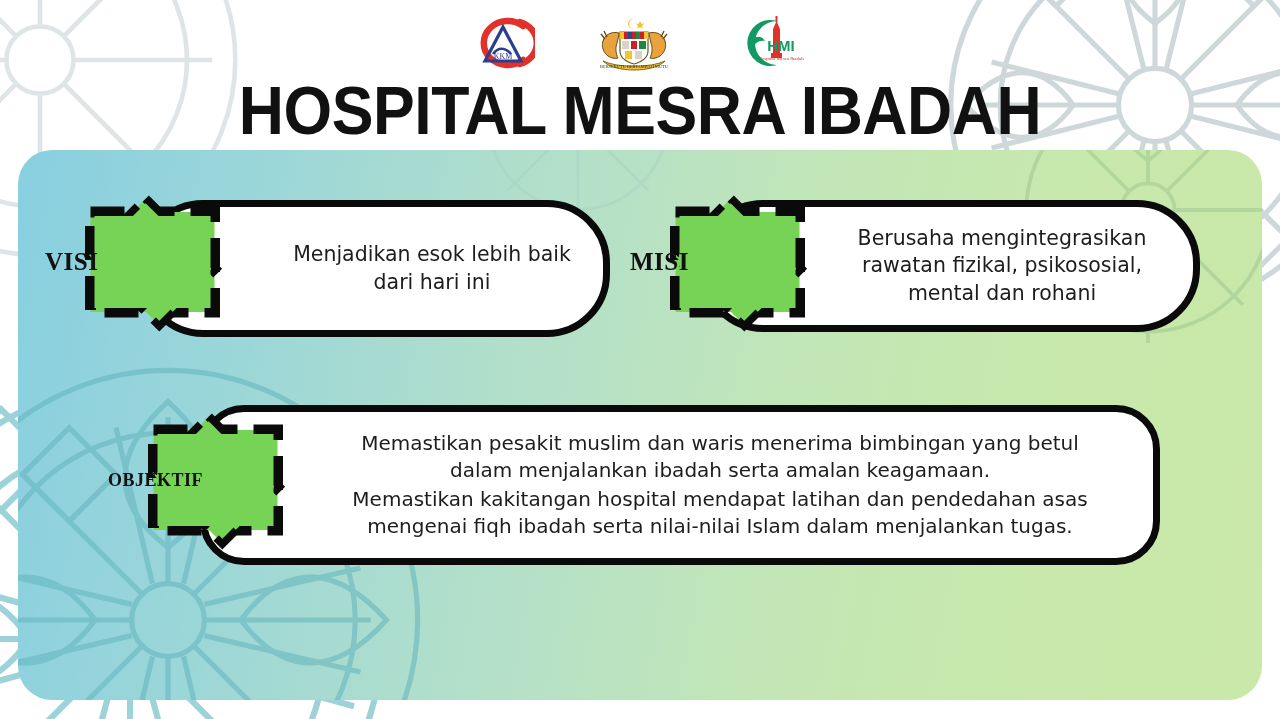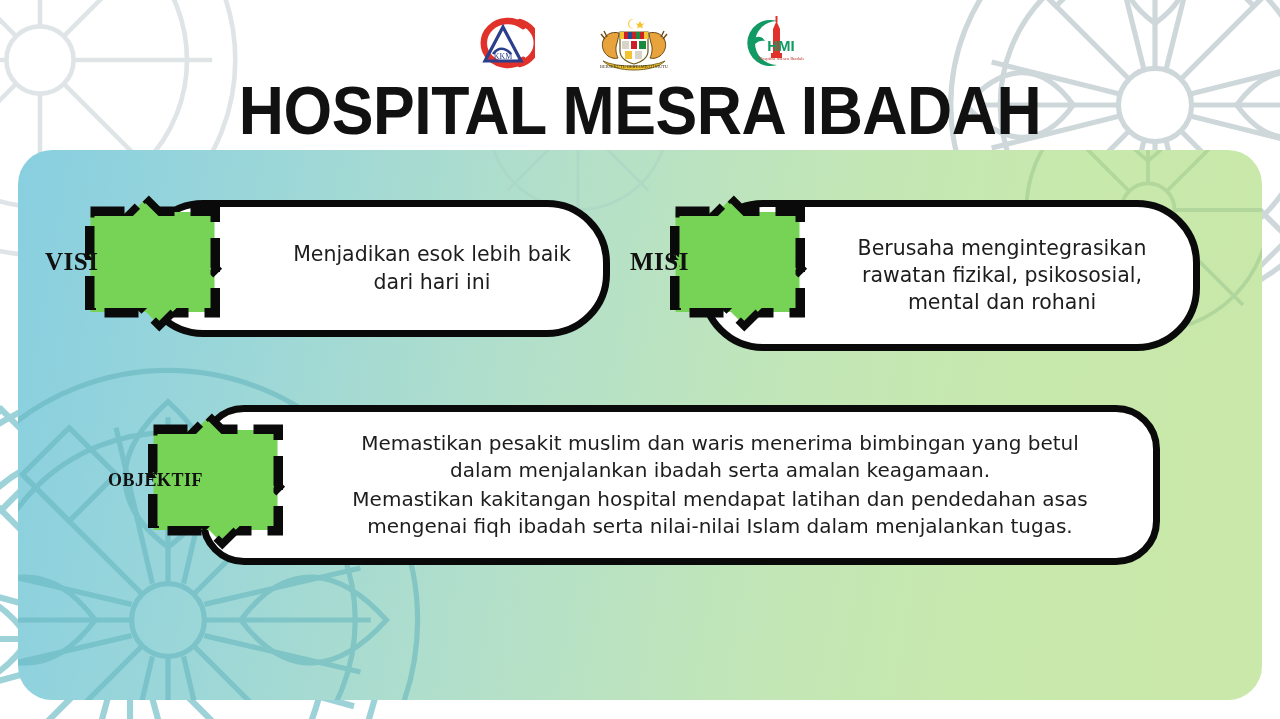--- a/index.html
+++ b/index.html
@@ -55,21 +55,21 @@
     border:7px solid #0a0a0a;
     display:flex; align-items:center; justify-content:center;
     text-align:center;
     color:#1c1c1c;
   }
   .card-visi{
     left:140px; top:200px; width:470px; height:137px;
     border-radius:63px;
   }
   .card-misi{
-    left:700px; top:200px; width:500px; height:151px;
+    left:700px; top:200px; width:500px; height:132px;
     border-radius:63px;
   }
   .card-objektif{
     left:200px; top:405px; width:960px; height:160px;
     border-radius:44px;
   }
   .card-text{
     font-family:"DejaVu Sans", sans-serif;
     font-size:20.5px; line-height:1.33; font-weight:400; color:#1d1d1d;
     padding:0 26px 0 140px;

